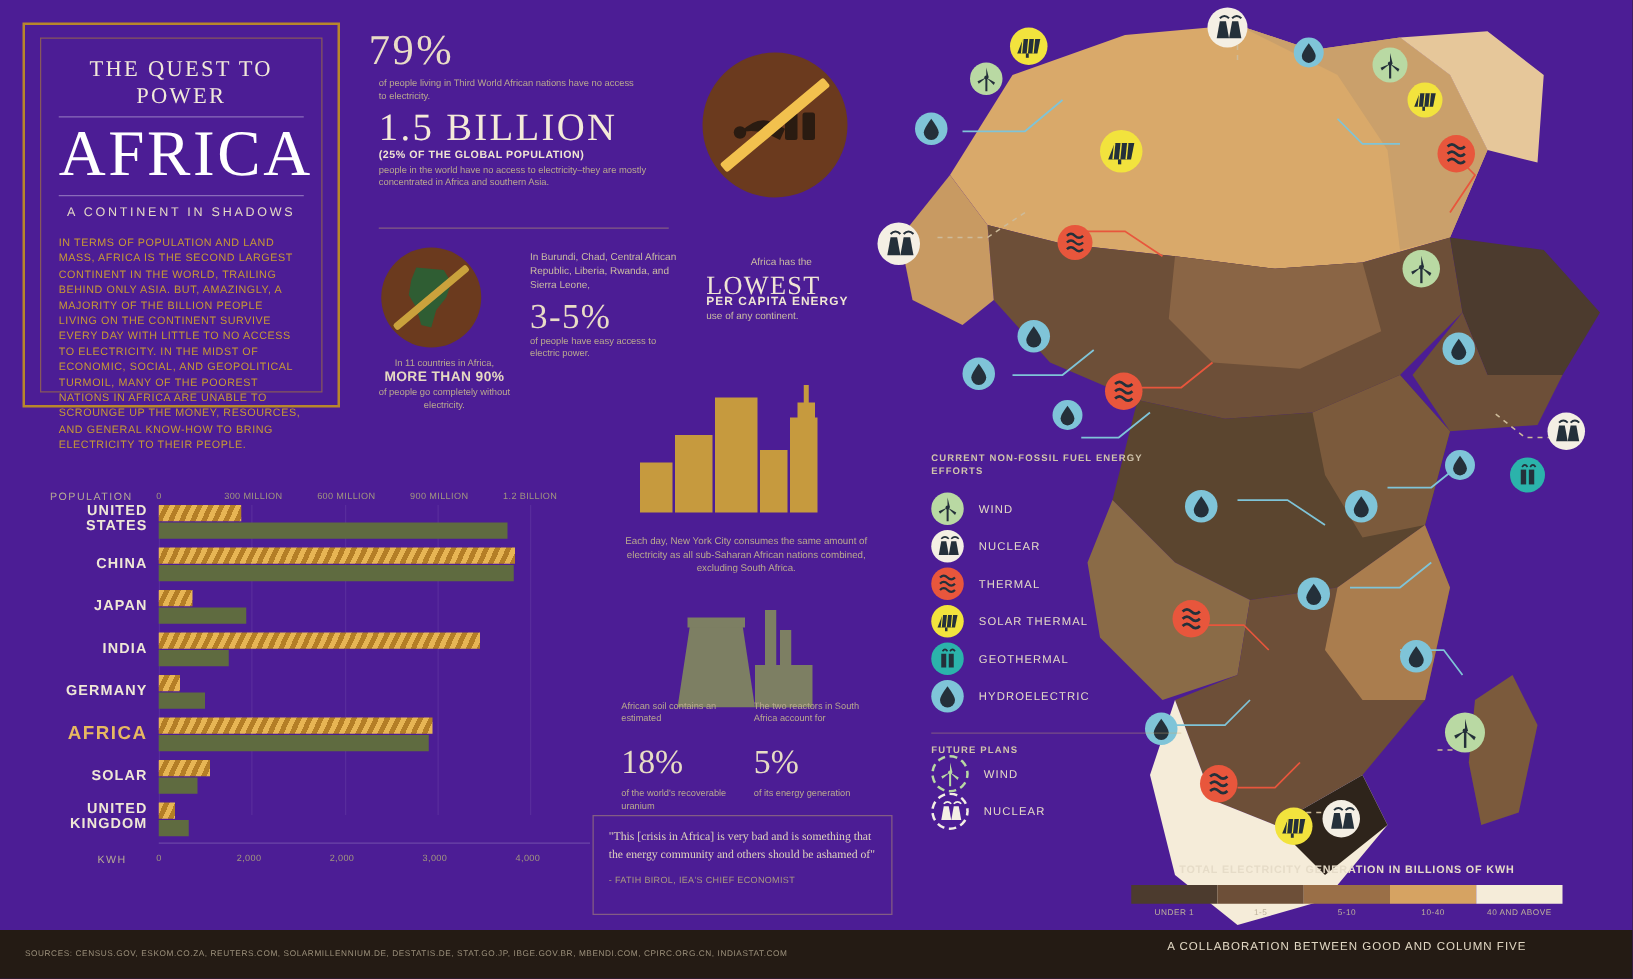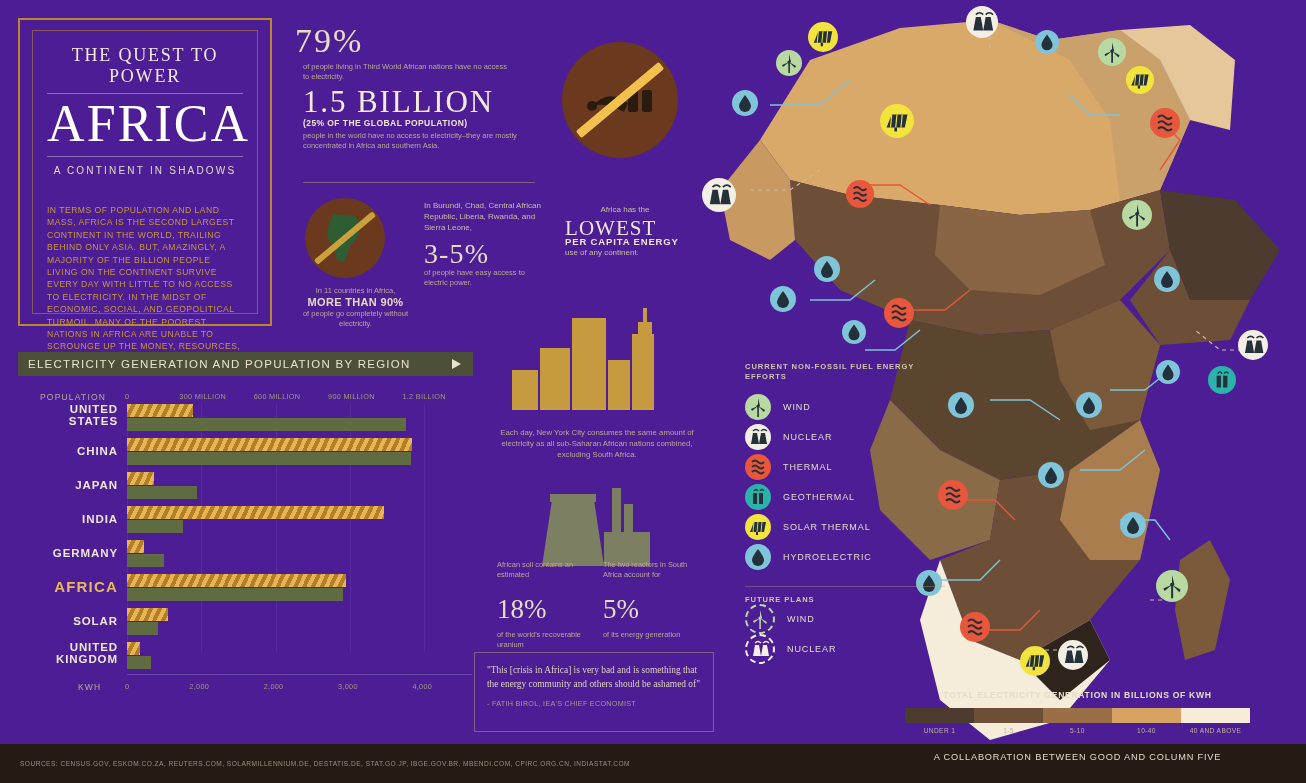--- a/index.html
+++ b/index.html
@@ -9,21 +9,21 @@
   
   .abs{position:absolute;}
   .caps{letter-spacing:.12em;text-transform:uppercase;}
 
   
   #titlebox{left:18px;top:18px;width:254px;height:308px;border:2px solid #b8862c;box-sizing:border-box;padding:10px 12px;}
   #titlebox .inner{border:1px solid rgba(184,134,44,.55);height:100%;box-sizing:border-box;padding:14px 14px;}
   #t-quest{font-size:18px;letter-spacing:.10em;color:#f2e9da;text-align:center;font-family:"Liberation Serif",serif;}
   #t-africa{font-size:52px;letter-spacing:.04em;color:#ffffff;text-align:center;line-height:56px;font-family:"Liberation Serif",serif;
             border-top:1px solid rgba(255,255,255,.35);border-bottom:1px solid rgba(255,255,255,.35);margin:6px 0 8px;padding:2px 0 4px;}
-  #t-sub{font-size:10px;letter-spacing:.22em;color:#e4d9c6;text-align:center;margin-bottom:28px;}
+  #t-sub{font-size:10px;letter-spacing:.22em;color:#e4d9c6;text-align:center;margin-bottom:12px;}
   #t-body{font-size:8.6px;line-height:12.4px;color:#c89a35;letter-spacing:.055em;text-transform:uppercase;}
 
   
   #s79{left:295px;top:22px;font-size:34px;letter-spacing:.06em;color:#e9dcc6;font-family:"Liberation Serif",serif;}
   #s79sub{left:303px;top:62px;width:210px;font-size:7.5px;line-height:10px;color:#b9a98f;}
   #s15{left:303px;top:84px;font-size:31px;letter-spacing:.06em;color:#f4ead8;font-family:"Liberation Serif",serif;}
   #s15b{left:303px;top:118px;font-size:8.5px;letter-spacing:.05em;color:#f0e5d2;font-weight:bold;}
   #s15sub{left:303px;top:131px;width:230px;font-size:7.5px;line-height:10px;color:#b9a98f;}
   #divider{left:303px;top:182px;width:232px;height:1px;background:rgba(200,170,110,.45);}
 
@@ -185,24 +185,20 @@
     <div class="upanel-b" style="left:0;top:70px">of the world's recoverable uranium</div>
     <div class="upanel-b" style="left:106px;top:70px">of its energy generation</div>
   </div>
 
   <div class="abs" id="quote">
     <div class="q">"This [crisis in Africa] is very bad and is something that the energy community and others should be ashamed of"</div>
     <div class="a">- FATIH BIROL, IEA'S CHIEF ECONOMIST</div>
   </div>
 
   <div class="abs" id="chart">
-    <div id="chart-head" class="caps">
-      <span>ELECTRICITY GENERATION AND POPULATION BY REGION</span>
-      <span class="tri"></span>
-    </div>
     <div id="poplabel" class="caps">POPULATION</div>
     <div id="kwhlabel" class="caps">KWH</div>
     <div id="axisline"></div>
     <div id="chart-ticks-top">
         <div class="axt" style="left: 107px;">0</div>
         <div class="axt" style="left: 161.36px;">300 MILLION</div>
         <div class="axt" style="left: 235.72px;">600 MILLION</div>
         <div class="axt" style="left: 310.08px;">900 MILLION</div>
         <div class="axt" style="left: 384.44px;">1.2 BILLION</div>
       </div>
@@ -543,35 +539,35 @@
         </div>
         <div class="leg-row">
           <div class="leg-ic" style="background: rgb(232, 86, 60);"><svg viewBox="0 0 26 26">
               <path d="M7 18 q3 -3 6 0 q3 3 6 0" stroke="#24303a" fill="none" stroke-width="1.8"></path>
               <path d="M7 13 q3 -3 6 0 q3 3 6 0" stroke="#24303a" fill="none" stroke-width="1.8"></path>
               <path d="M7 8 q3 -3 6 0 q3 3 6 0" stroke="#24303a" fill="none" stroke-width="1.8"></path>
             </svg></div>
           <div class="leg-tx caps">THERMAL</div>
         </div>
         <div class="leg-row">
+          <div class="leg-ic" style="background: rgb(242, 227, 61);"><svg viewBox="0 0 26 26">
+              <path d="M5 18 L9 8 L21 8 L19 18 Z" fill="#24303a"></path>
+              <path d="M9 8 L8 18 M13 8 L12 18 M17 8 L16 18" stroke="#f2e33d" stroke-width="0.9"></path>
+              <rect x="11" y="18" width="2" height="3" fill="#24303a"></rect>
+            </svg></div>
+          <div class="leg-tx caps">SOLAR THERMAL</div>
+        </div>
+        <div class="leg-row">
           <div class="leg-ic" style="background: rgb(43, 179, 171);"><svg viewBox="0 0 26 26">
               <rect x="8" y="9" width="4" height="11" fill="#24303a"></rect>
               <rect x="14" y="9" width="4" height="11" fill="#24303a"></rect>
               <path d="M9 7 q2 -3 4 0" stroke="#24303a" fill="none" stroke-width="1.3"></path>
               <path d="M15 7 q2 -3 4 0" stroke="#24303a" fill="none" stroke-width="1.3"></path>
             </svg></div>
           <div class="leg-tx caps">GEOTHERMAL</div>
-        </div>
-        <div class="leg-row">
-          <div class="leg-ic" style="background: rgb(242, 227, 61);"><svg viewBox="0 0 26 26">
-              <path d="M5 18 L9 8 L21 8 L19 18 Z" fill="#24303a"></path>
-              <path d="M9 8 L8 18 M13 8 L12 18 M17 8 L16 18" stroke="#f2e33d" stroke-width="0.9"></path>
-              <rect x="11" y="18" width="2" height="3" fill="#24303a"></rect>
-            </svg></div>
-          <div class="leg-tx caps">SOLAR THERMAL</div>
         </div>
         <div class="leg-row">
           <div class="leg-ic" style="background: rgb(127, 196, 216);"><svg viewBox="0 0 26 26">
               <path d="M13 5 q6 8 6 11 a6 6 0 0 1 -12 0 q0 -3 6 -11 Z" fill="#24303a"></path>
             </svg></div>
           <div class="leg-tx caps">HYDROELECTRIC</div>
         </div>
       </div>
     <div id="futurehdr">FUTURE PLANS</div>
     <div id="legend-future">

